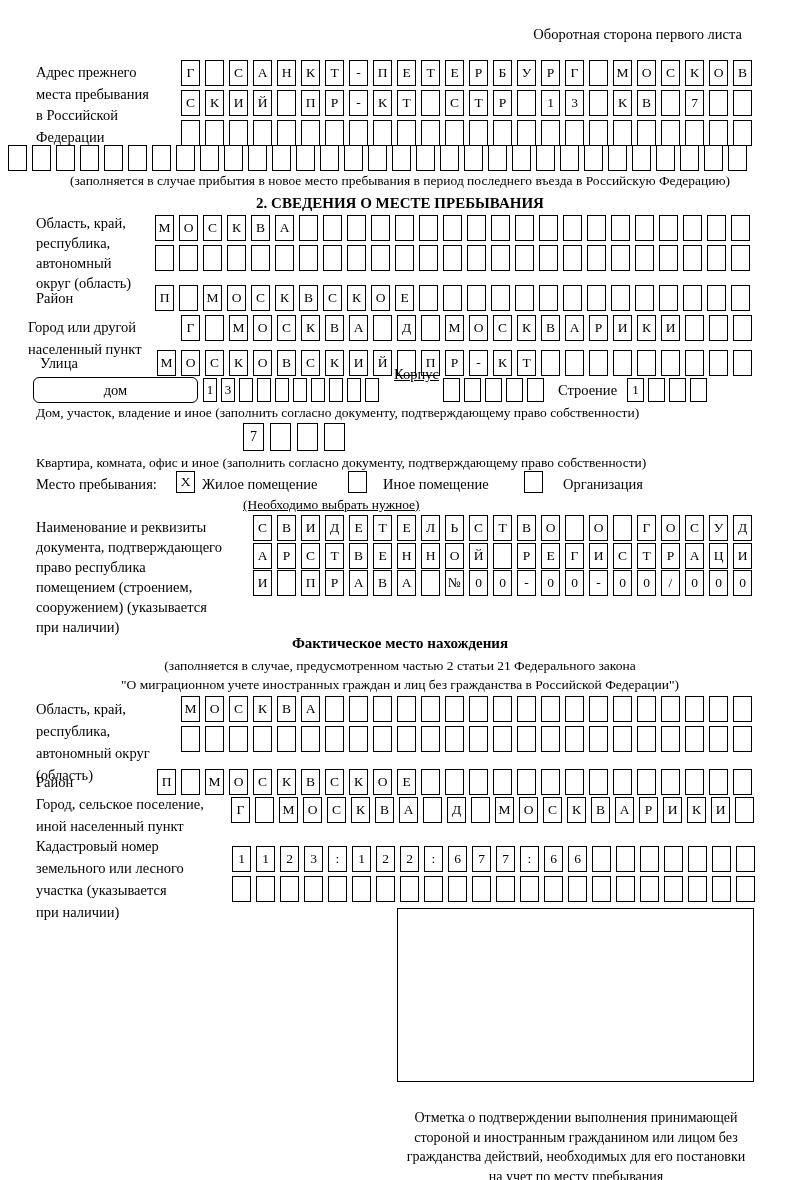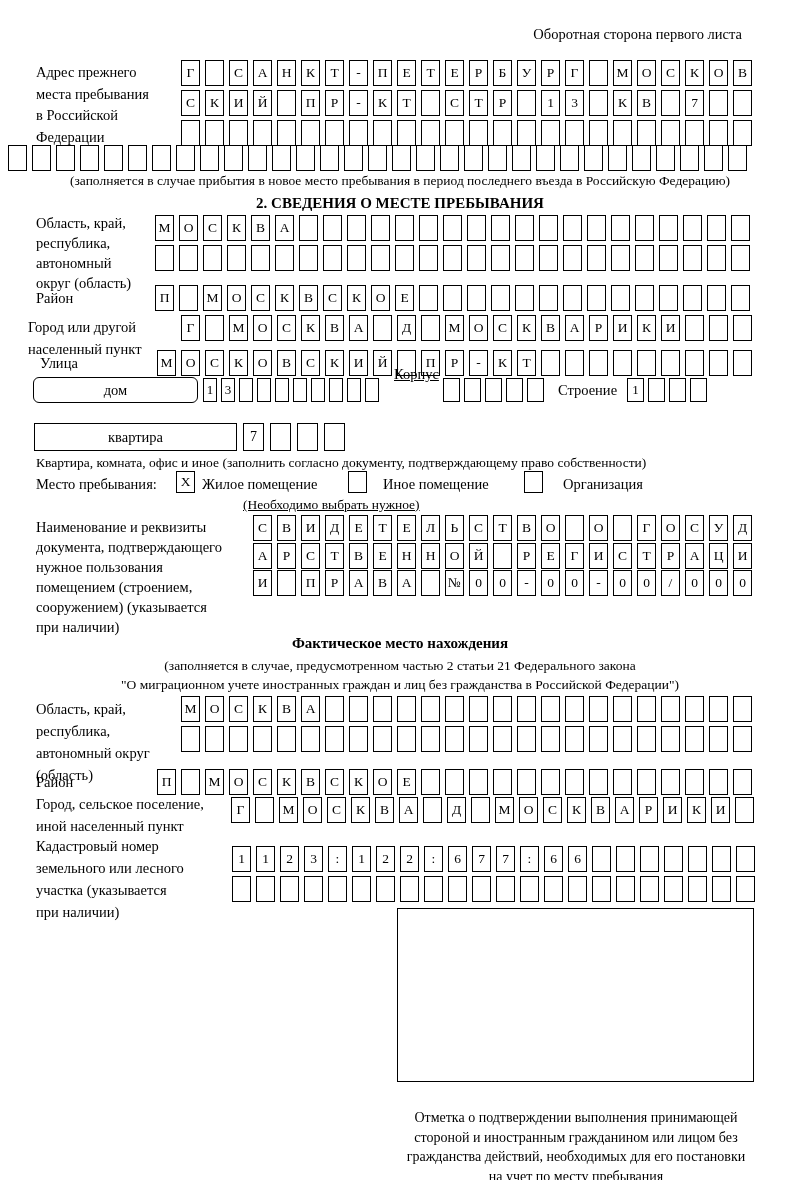--- a/index.html
+++ b/index.html
@@ -330,43 +330,43 @@
       <div class="cell"></div>
       <div class="cell"></div>
     </div>
   <div class="abs lbl" style="left:558px;top:380px;">Строение</div>
   <div class="abs cells mid" style="left:627px;top:378px;">
       <div class="cell">1</div>
       <div class="cell"></div>
       <div class="cell"></div>
       <div class="cell"></div>
     </div>
-
-  <div class="abs fieldbox" style="left:34px;top:423px;width:203px;height:28px;">квартира</div>
+  <div class="abs note" style="left:36px;top:405px;">Дом, участок, владение и иное (заполнить согласно документу, подтверждающему право собственности)</div>
+
   <div class="abs cells apt" style="left:243px;top:423px;">
       <div class="cell">7</div>
       <div class="cell"></div>
       <div class="cell"></div>
       <div class="cell"></div>
     </div>
   <div class="abs note" style="left:36px;top:455px;text-align:center;">Квартира, комната, офис и иное (заполнить согласно документу, подтверждающему право собственности)</div>
 
   <div class="abs lbl" style="left:36px;top:474px;">Место пребывания:</div>
   <div class="abs checkbox" style="left:176px;top:471px;">Х</div>
   <div class="abs lbl" style="left:202px;top:474px;">Жилое помещение</div>
   <div class="abs checkbox" style="left:348px;top:471px;"></div>
   <div class="abs lbl" style="left:383px;top:474px;">Иное помещение</div>
   <div class="abs checkbox" style="left:524px;top:471px;"></div>
   <div class="abs lbl" style="left:563px;top:474px;">Организация</div>
   <div class="abs note" style="left:243px;top:497px;text-decoration:underline;">(Необходимо выбрать нужное)</div>
 
   <div class="abs lbl lh20" style="left:36px;top:517px;">
       <div class="line">Наименование и реквизиты</div>
       <div class="line">документа, подтверждающего</div>
-      <div class="line">нужное пользования</div>
+      <div class="line">право республика</div>
       <div class="line">помещением (строением,</div>
       <div class="line">сооружением) (указывается</div>
       <div class="line">при наличии)</div>
     </div>
   <div class="abs cells" style="left:253px;top:515px;">
       <div class="cell">С</div>
       <div class="cell">В</div>
       <div class="cell">И</div>
       <div class="cell">Д</div>
       <div class="cell">Е</div>

